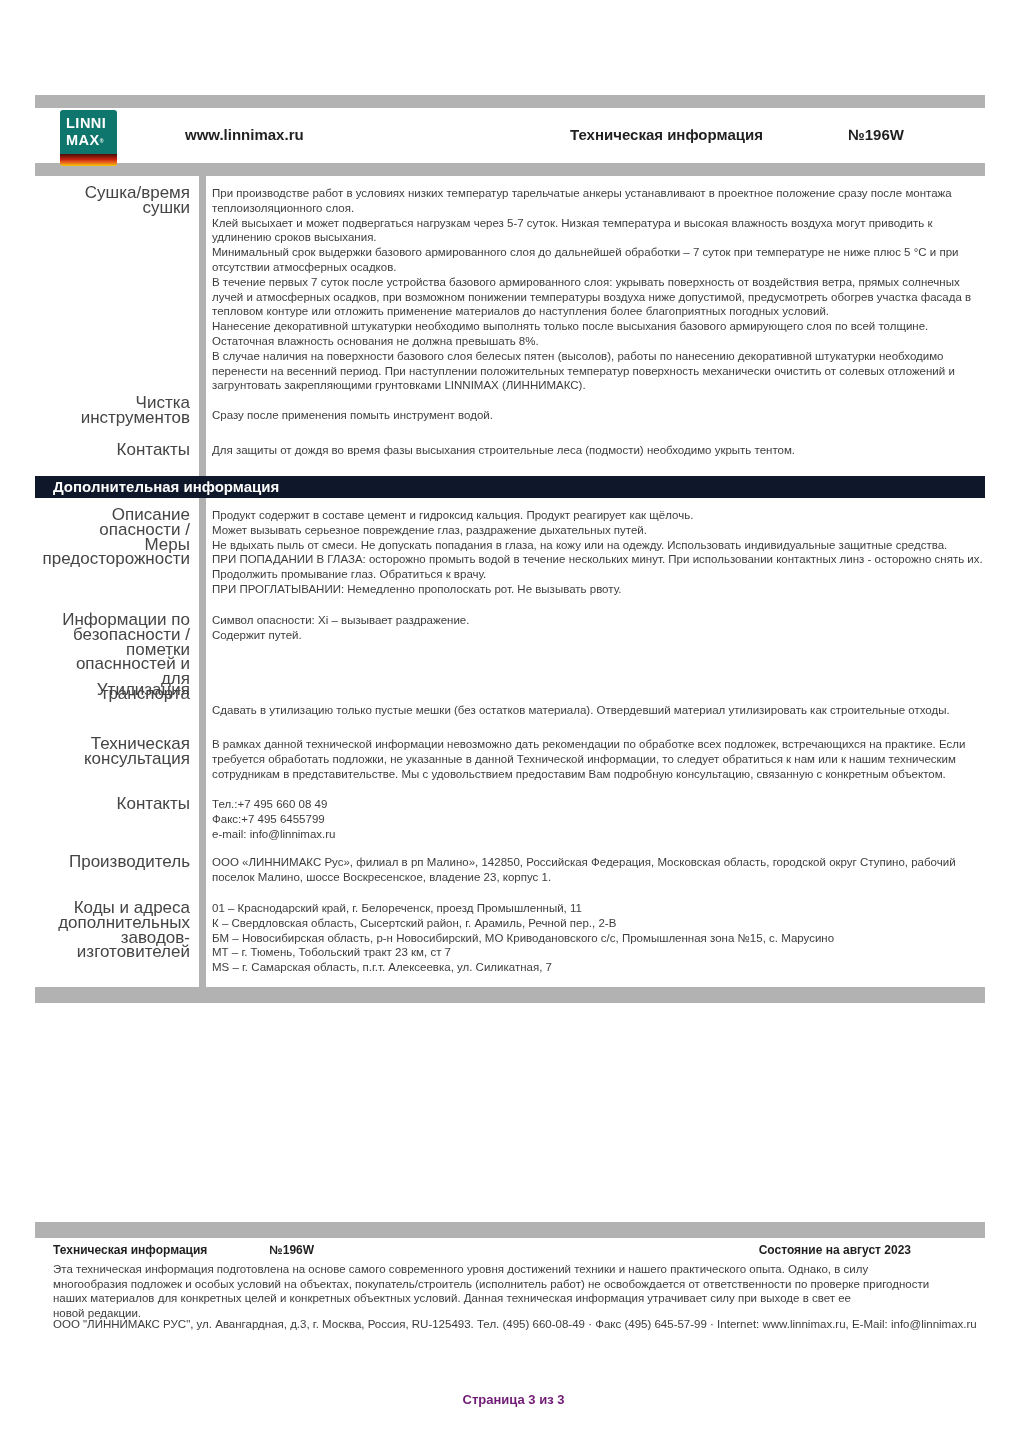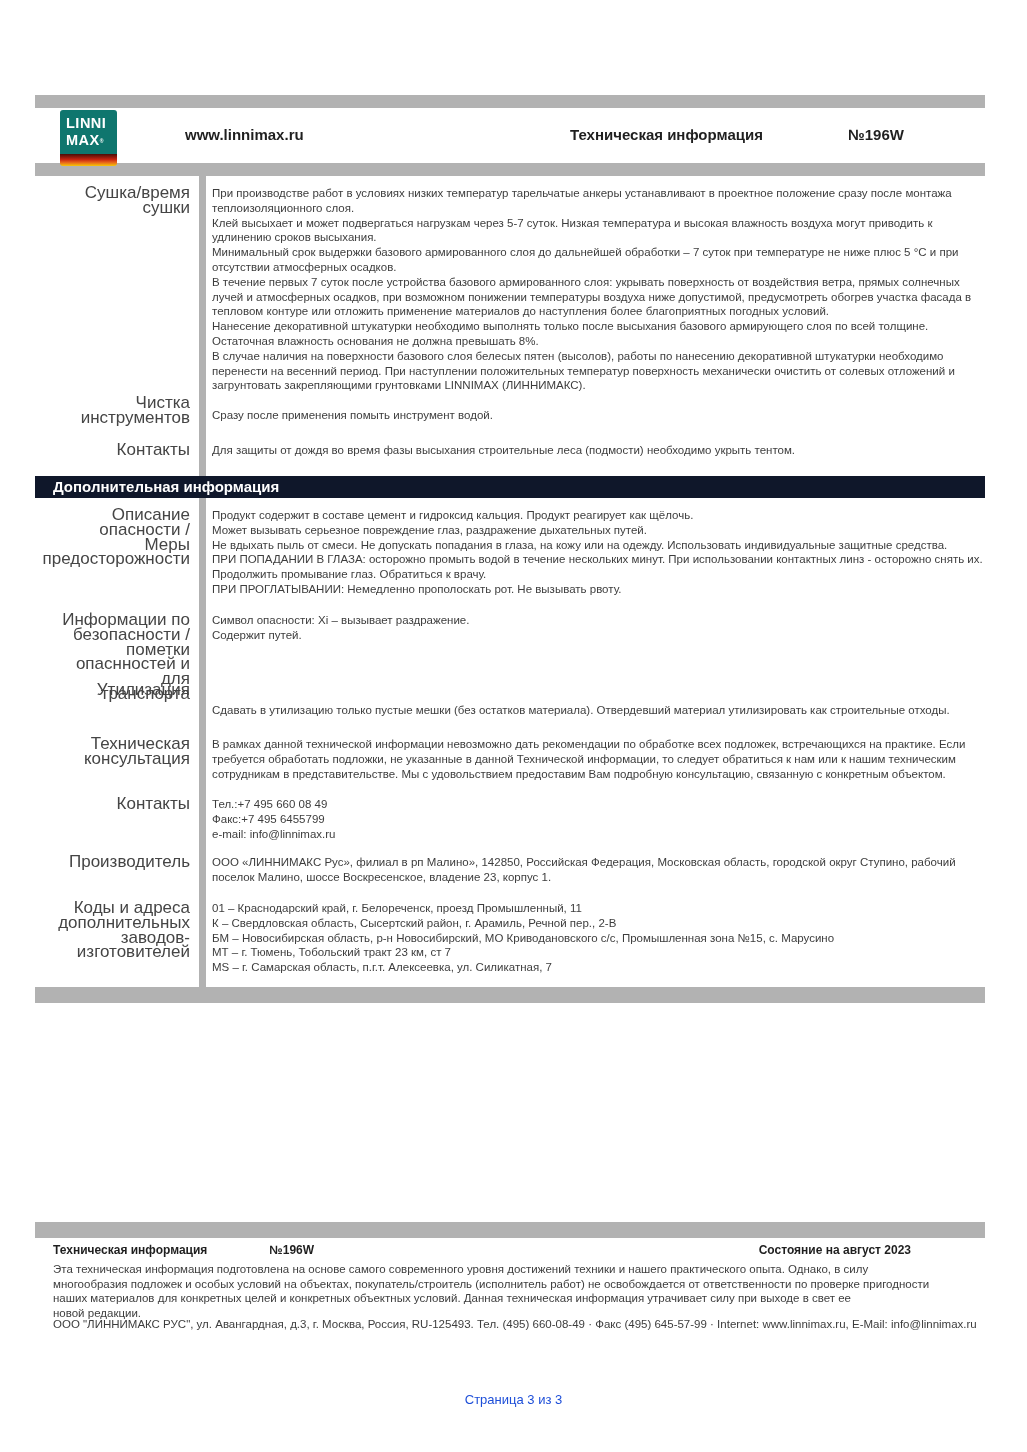--- a/index.html
+++ b/index.html
@@ -126,21 +126,22 @@
     line-height: 14.6px;
     color: #3d3d3d;
     white-space: nowrap;
   }
   .page-number {
     position: absolute;
     left: 0; top: 1392px;
     width: 1027px;
     text-align: center;
     font-size: 13px;
-    color: #1d4ed8;
+    color: #701a75;
+    font-weight: bold;
   }
 
   
   #r1-l { top: 186px; } #r1-c { top: 186px; }
   #r2-l { top: 396px; } #r2-c { top: 408px; }
   #r3-l { top: 443px; } #r3-c { top: 443px; }
   #r4-l { top: 508px; } #r4-c { top: 508px; }
   #r5-l { top: 613px; } #r5-c { top: 613px; }
   #r6-l { top: 683px; } #r6-c { top: 703px; }
   #r7-l { top: 737px; } #r7-c { top: 737px; }

